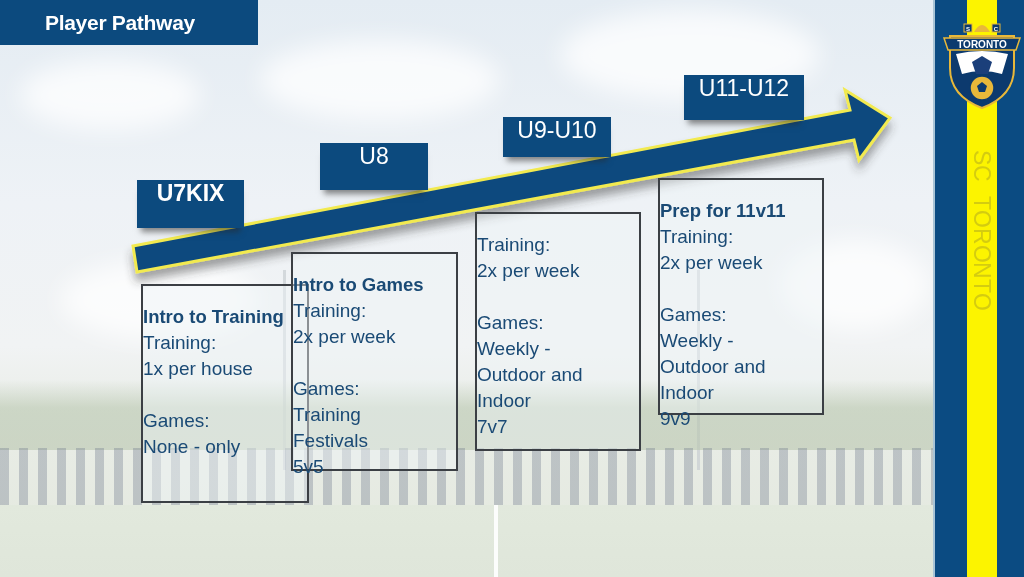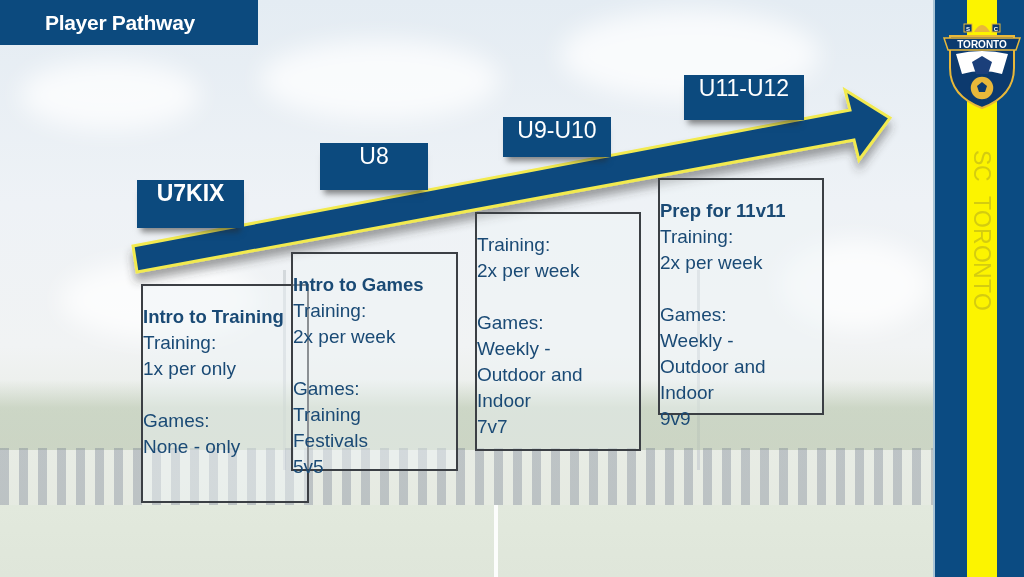--- a/index.html
+++ b/index.html
@@ -73,21 +73,21 @@
 <div class="age" style="left:503px;top:117px;width:108px;height:40px;">
   <span>U9-U10</span>
 </div>
 <div class="age" style="left:684px;top:75px;width:120px;height:45px;">
   <span>U11-U12</span>
 </div>
 
 <div class="info" style="left:107px;top:284px;width:168px;height:219px;margin-left:34px;">
   <div class="head">Intro to Training</div>
   <div>Training:</div>
-  <div>1x per only</div>
+  <div>1x per house</div>
   <div class="gap"></div>
   <div>Games:</div>
   <div>None - only</div>
 </div>
 
 <div class="info" style="left:291px;top:252px;width:167px;height:219px;">
   <div class="head">Intro to Games</div>
   <div>Training:</div>
   <div>2x per week</div>
   <div class="gap"></div>

